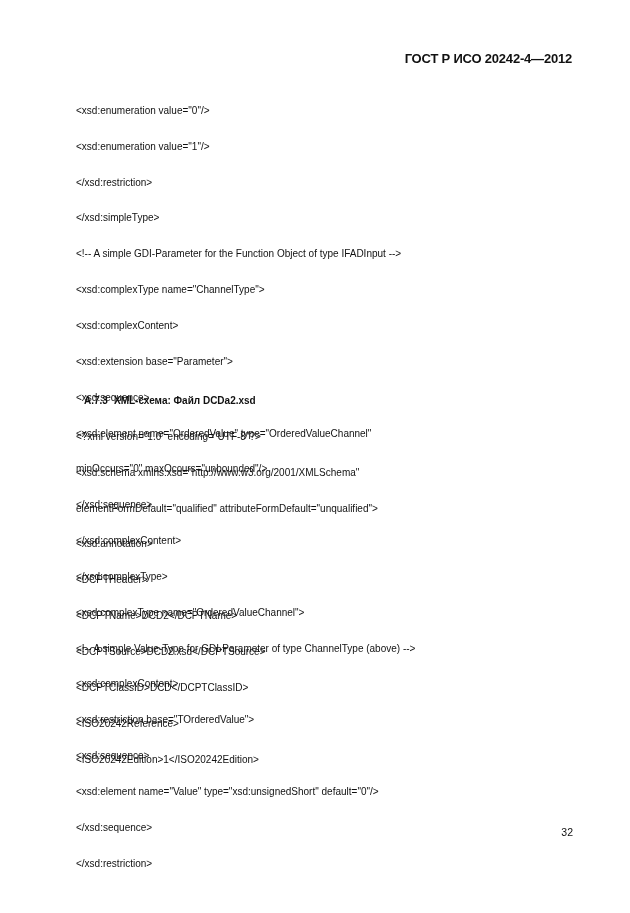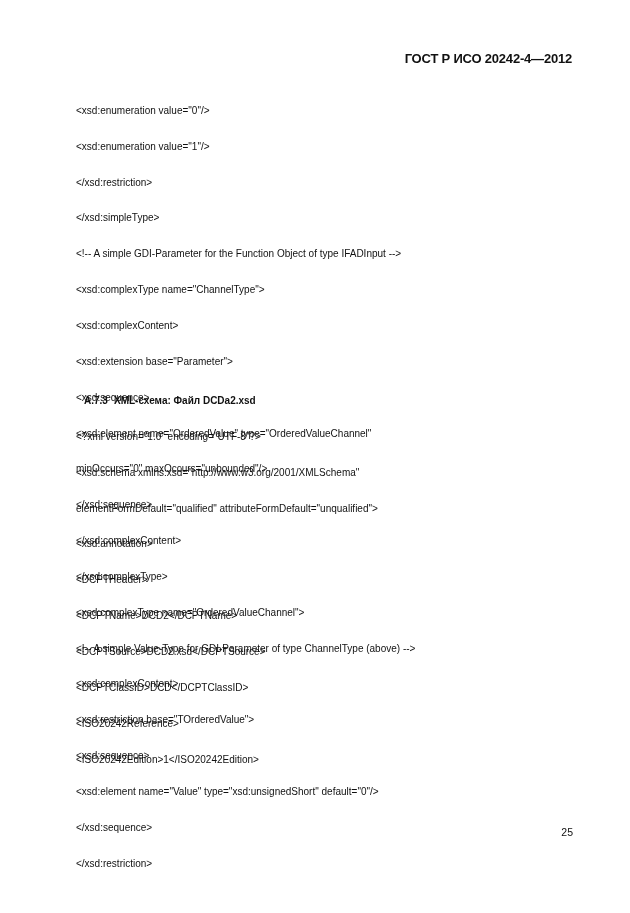--- a/index.html
+++ b/index.html
@@ -78,13 +78,13 @@
   
   
   
   
   
   
   
   
 </div>
 
-<div class="page-number">25</div>
+<div class="page-number">32</div>
 
 </body></html>

